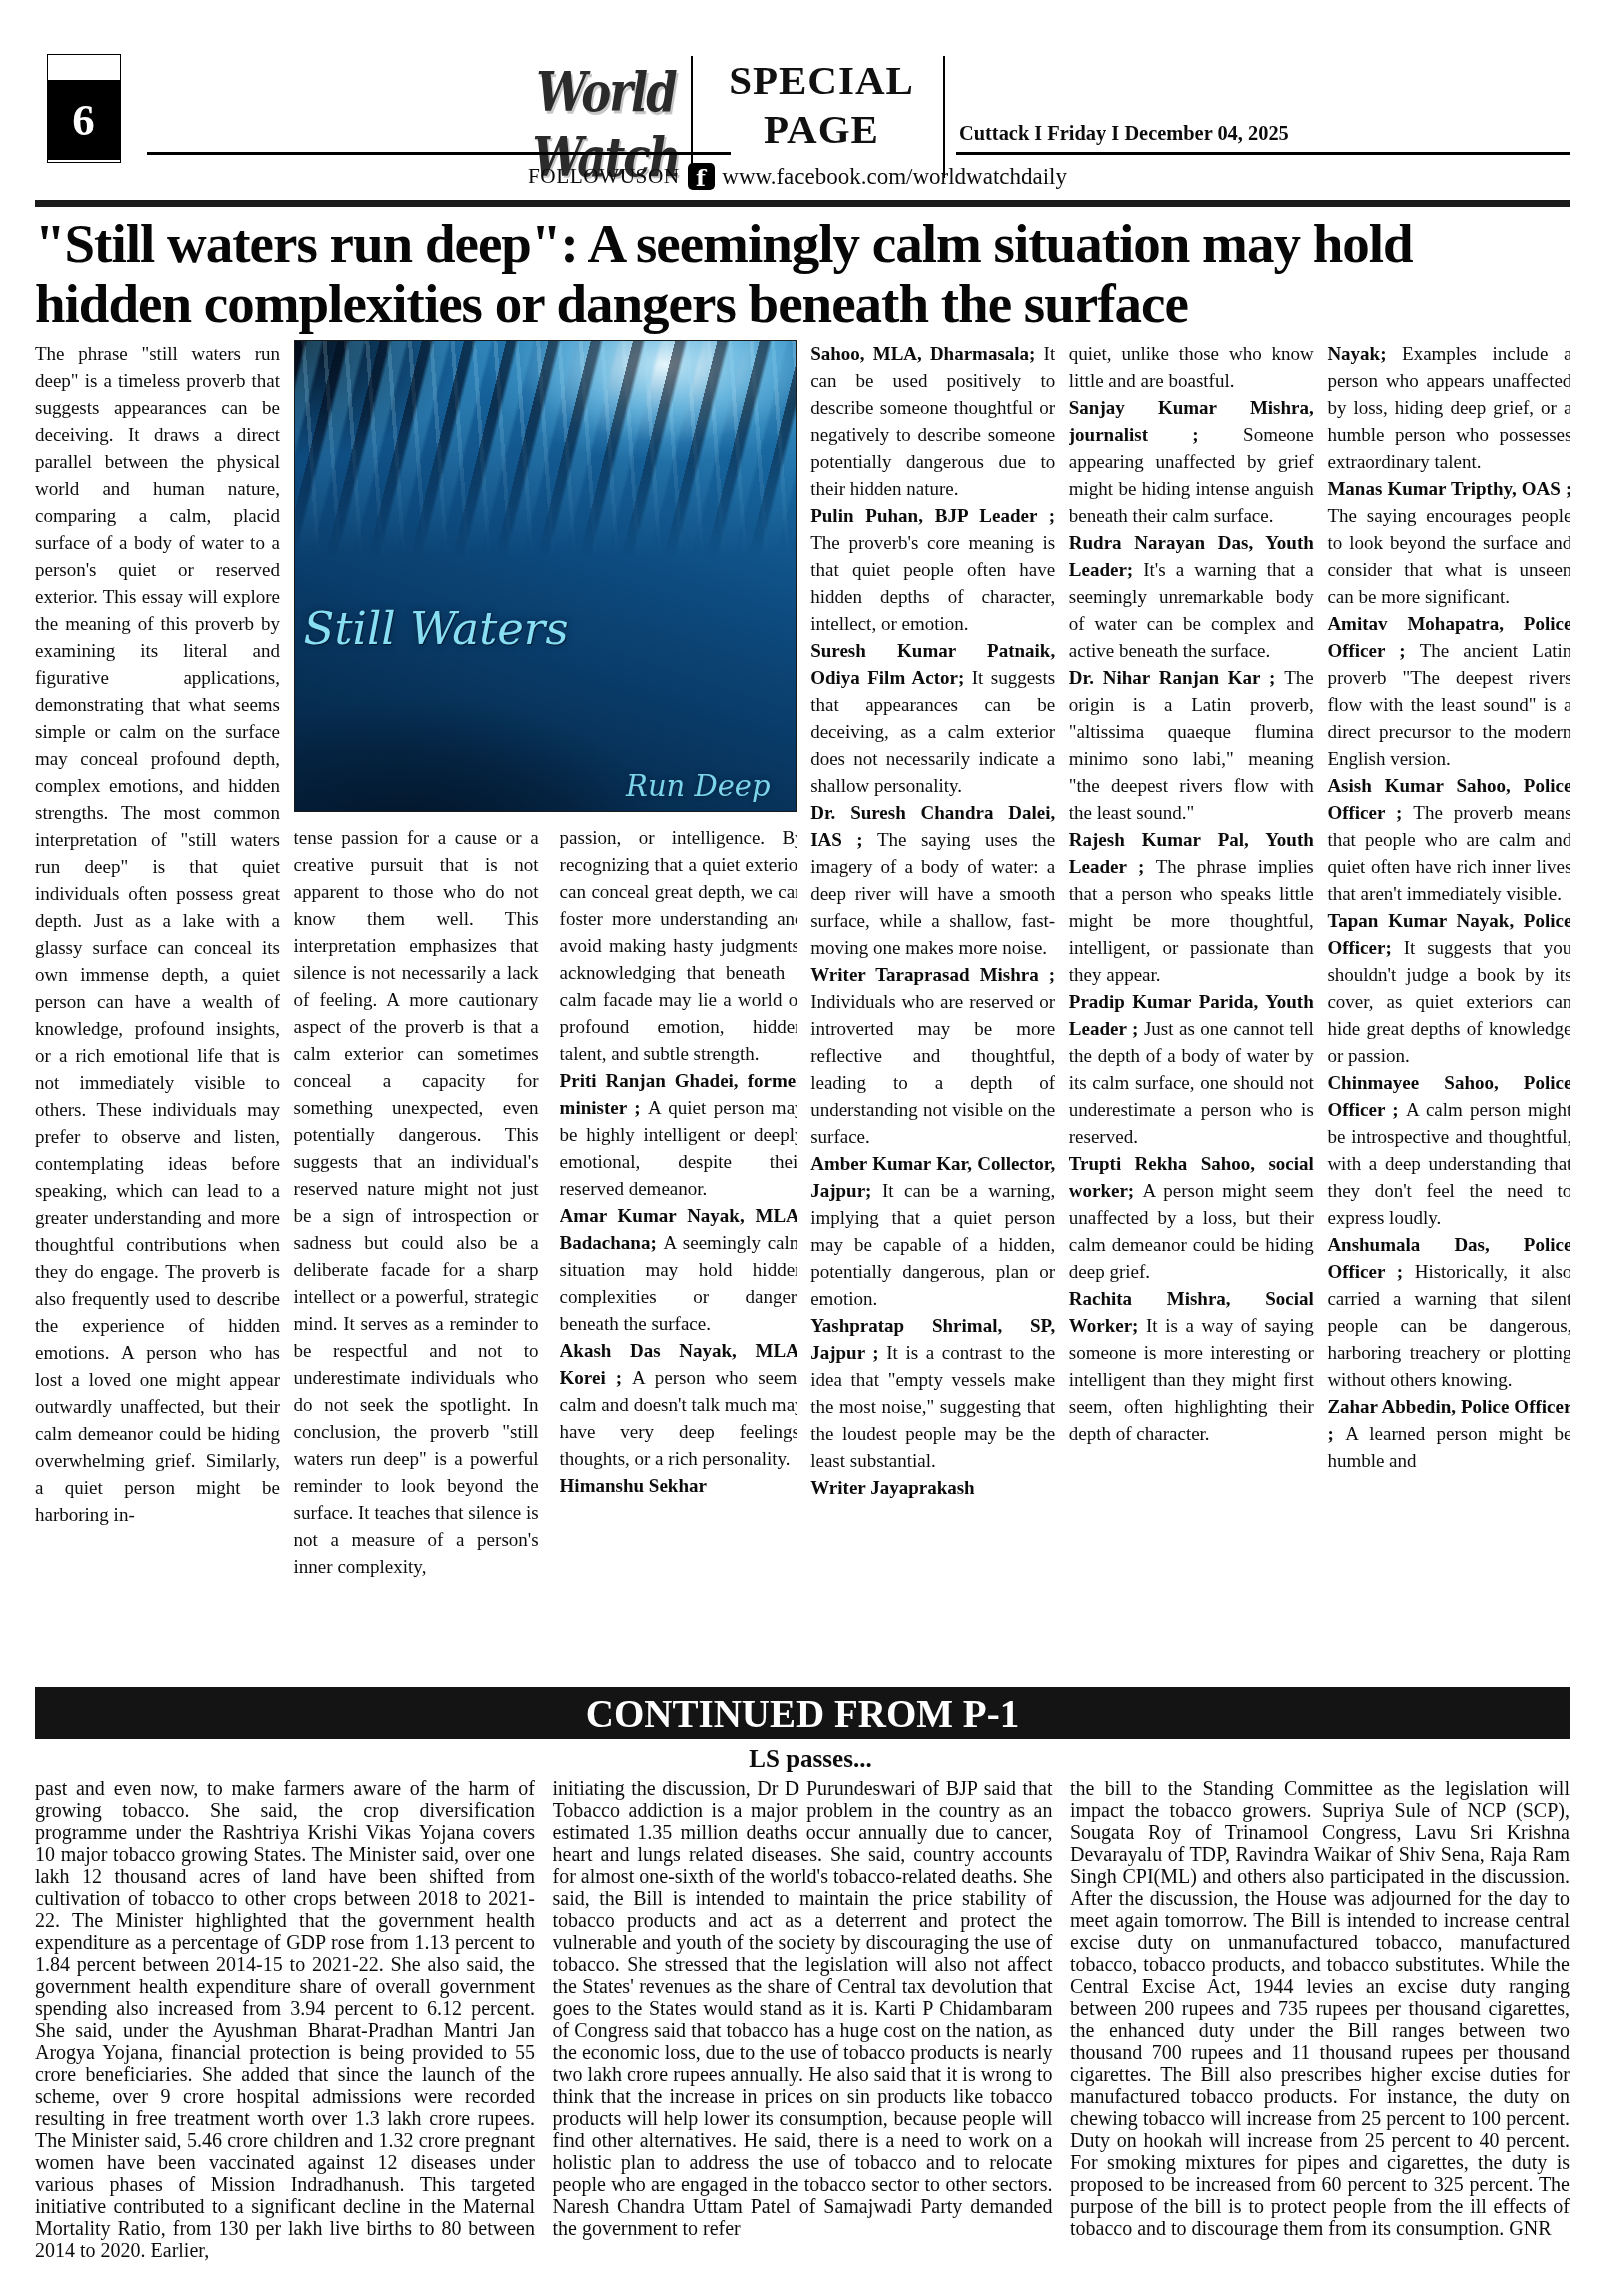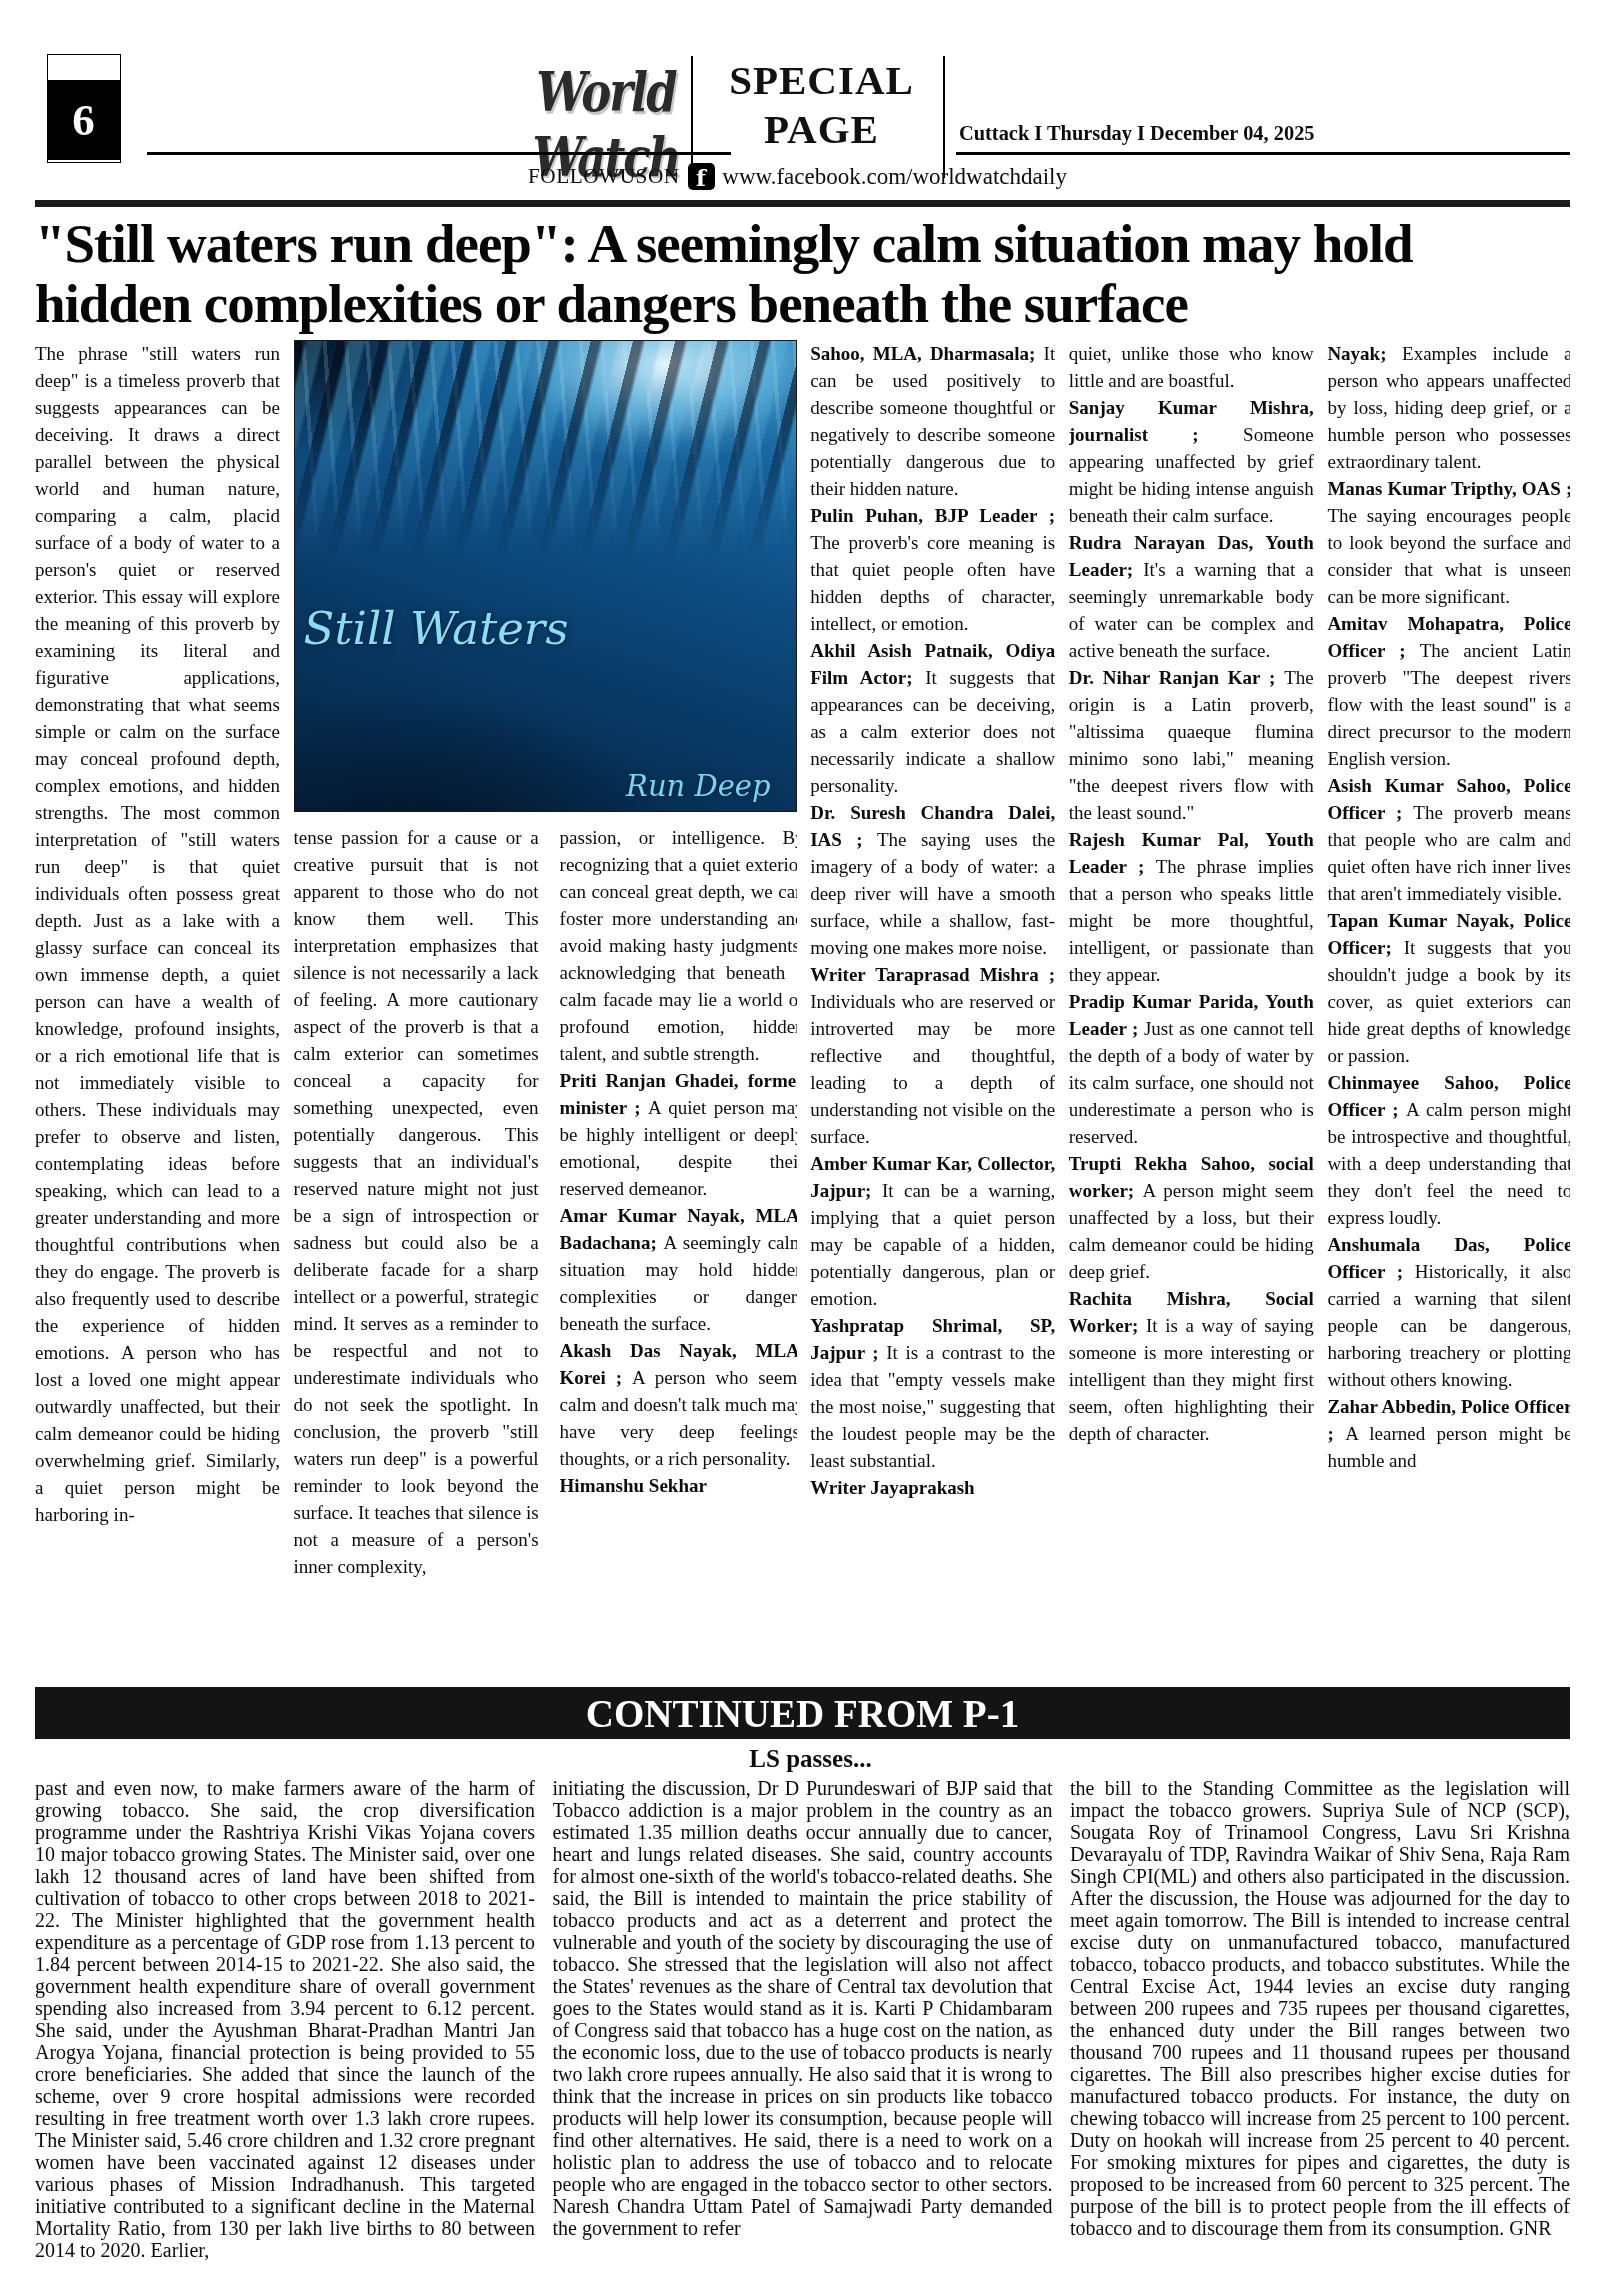--- a/index.html
+++ b/index.html
@@ -86,21 +86,21 @@
 
   <div class="masthead">
     <div class="pagenum-box">
       <div class="pagenum-black">6</div>
     </div>
     <div class="logo">World Watch</div>
     <div class="logo-underline"></div>
     <div class="vdiv1"></div>
     <div class="special">SPECIAL PAGE</div>
     <div class="vdiv2"></div>
-    <div class="dateline">Cuttack I Thursday I December 04, 2025</div>
+    <div class="dateline">Cuttack I Friday I December 04, 2025</div>
     <div class="dateline-underline"></div>
     <div class="followrow">
       <span class="follow-label">FOLLOWUSON</span>
       <span class="fb-icon">f</span>
       <span class="fb-url">www.facebook.com/worldwatchdaily</span>
     </div>
   </div>
   <div class="thick-rule"></div>
 
   <h1 class="headline">"Still waters run deep": A seemingly calm situation may hold hidden complexities or dangers beneath the surface</h1>
@@ -128,21 +128,21 @@
               <p class="q"><b>Himanshu Sekhar </b></p>
             </div>
         </div>
       </div>
     </div>
 
     <div class="fcol">
       <div>
           <p class="q"><b>Sahoo, MLA, Dharmasala; </b>It can be used positively to describe someone thoughtful or negatively to describe someone potentially dangerous due to their hidden nature.</p>
           <p class="q"><b>Pulin Puhan, BJP Leader ; </b>The proverb's core meaning is that quiet people often have hidden depths of character, intellect, or emotion.</p>
-          <p class="q"><b>Akhil Asish Patnaik, Odiya Film Actor; </b>It suggests that appearances can be deceiving, as a calm exterior does not necessarily indicate a shallow personality.</p>
+          <p class="q"><b>Suresh Kumar Patnaik, Odiya Film Actor; </b>It suggests that appearances can be deceiving, as a calm exterior does not necessarily indicate a shallow personality.</p>
           <p class="q"><b>Dr. Suresh Chandra Dalei, IAS ; </b>The saying uses the imagery of a body of water: a deep river will have a smooth surface, while a shallow, fast-moving one makes more noise.</p>
           <p class="q"><b>Writer Taraprasad Mishra ; </b>Individuals who are reserved or introverted may be more reflective and thoughtful, leading to a depth of understanding not visible on the surface.</p>
           <p class="q"><b>Amber Kumar Kar, Collector, Jajpur; </b>It can be a warning, implying that a quiet person may be capable of a hidden, potentially dangerous, plan or emotion.</p>
           <p class="q"><b>Yashpratap Shrimal, SP, Jajpur ; </b>It is a contrast to the idea that "empty vessels make the most noise," suggesting that the loudest people may be the least substantial.</p>
           <p class="q"><b>Writer Jayaprakash </b></p>
         </div>
     </div>
     <div class="fcol">
       <p>quiet, unlike those who know little and are boastful.</p>
       <div>

